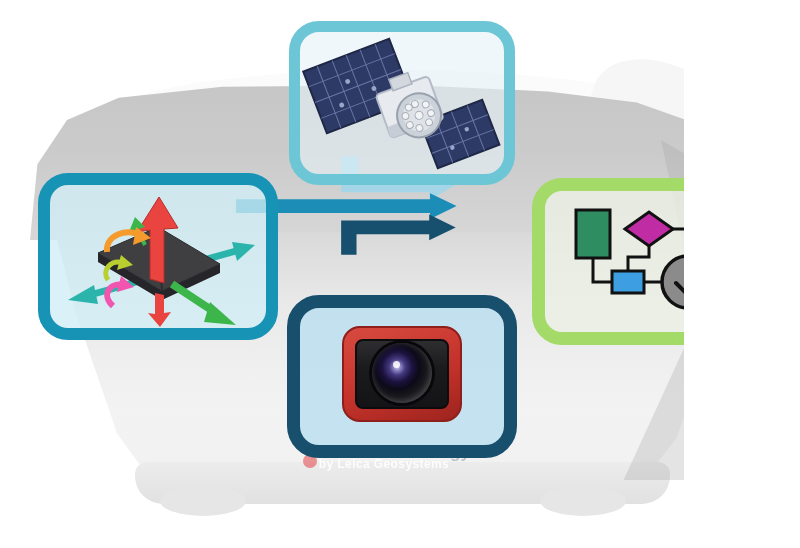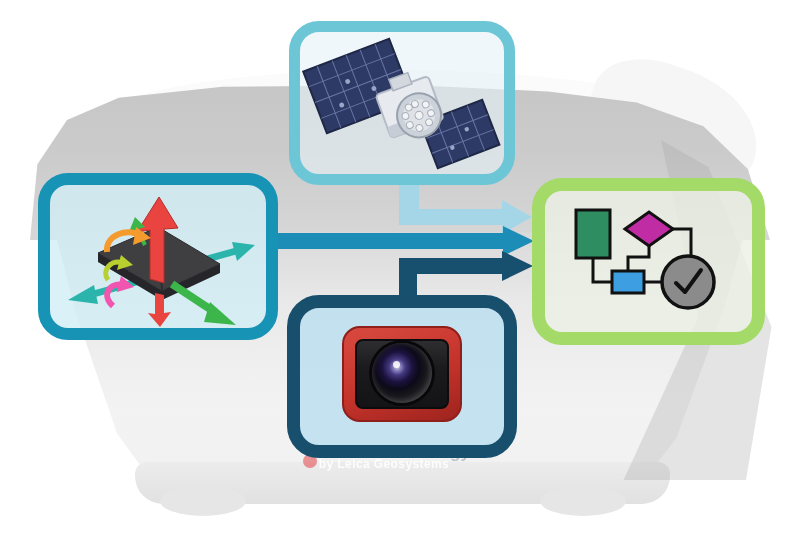--- a/index.html
+++ b/index.html
@@ -1,16 +1,16 @@
 <!DOCTYPE html>
 <html style="--satellite-box-border: #6cc6d6; --imu-box-border: #1793b6; --camera-box-border: #174f6d; --fusion-box-border: #a3da68; --arrow-satellite: #a5d6e8; --arrow-imu: #1b8db6; --arrow-camera: #16506e; --camera-frame-red: #c4332b; --flow-green: #2e8e62; --flow-magenta: #c02ca3; --flow-blue: #3d9ee2; --flow-gray: #8b8b8b; --panel-line-black: #111111; --imu-red: #ea4440; --imu-teal: #2bb4ab; --imu-green: #3cb54a; --imu-orange: #f59a2d; --imu-lime: #b8cf2f; --imu-magenta: #f155b0; --satellite-panel-navy: #2d3a66;"><head>
 <meta charset="utf-8">
 <style>
   html,body{margin:0;padding:0;background:#ffffff;font-family:"Liberation Sans",sans-serif;}
-  .stage{position:relative;width:800px;height:548px;overflow:hidden;background:#ffffff;}
+  .stage{position:relative;width:684px;height:548px;overflow:hidden;background:#ffffff;}
   .stage *{box-sizing:border-box;}
 
   
   .antenna{position:absolute;inset:0;z-index:0;}
   .ant-cap{position:absolute;left:95px;top:70px;width:600px;height:105px;background:#fbfbfb;border-radius:50%;}
   .ant-cap2{position:absolute;left:585px;top:68px;width:175px;height:120px;background:#f6f6f6;border-radius:40% 60% 50% 50%;transform:rotate(18deg);}
   .ant-shell{position:absolute;left:30px;top:82px;width:740px;height:158px;
     background:linear-gradient(180deg,#c6c6c6 0%,#cbcbcb 45%,#d7d7d7 100%);
     clip-path:polygon(0% 100%,1% 52%,5% 24%,12% 10%,26% 3%,52% 2%,70% 6%,82% 13%,91% 28%,97% 55%,100% 100%);}
   .ant-body{position:absolute;left:55px;top:232px;width:690px;height:252px;

